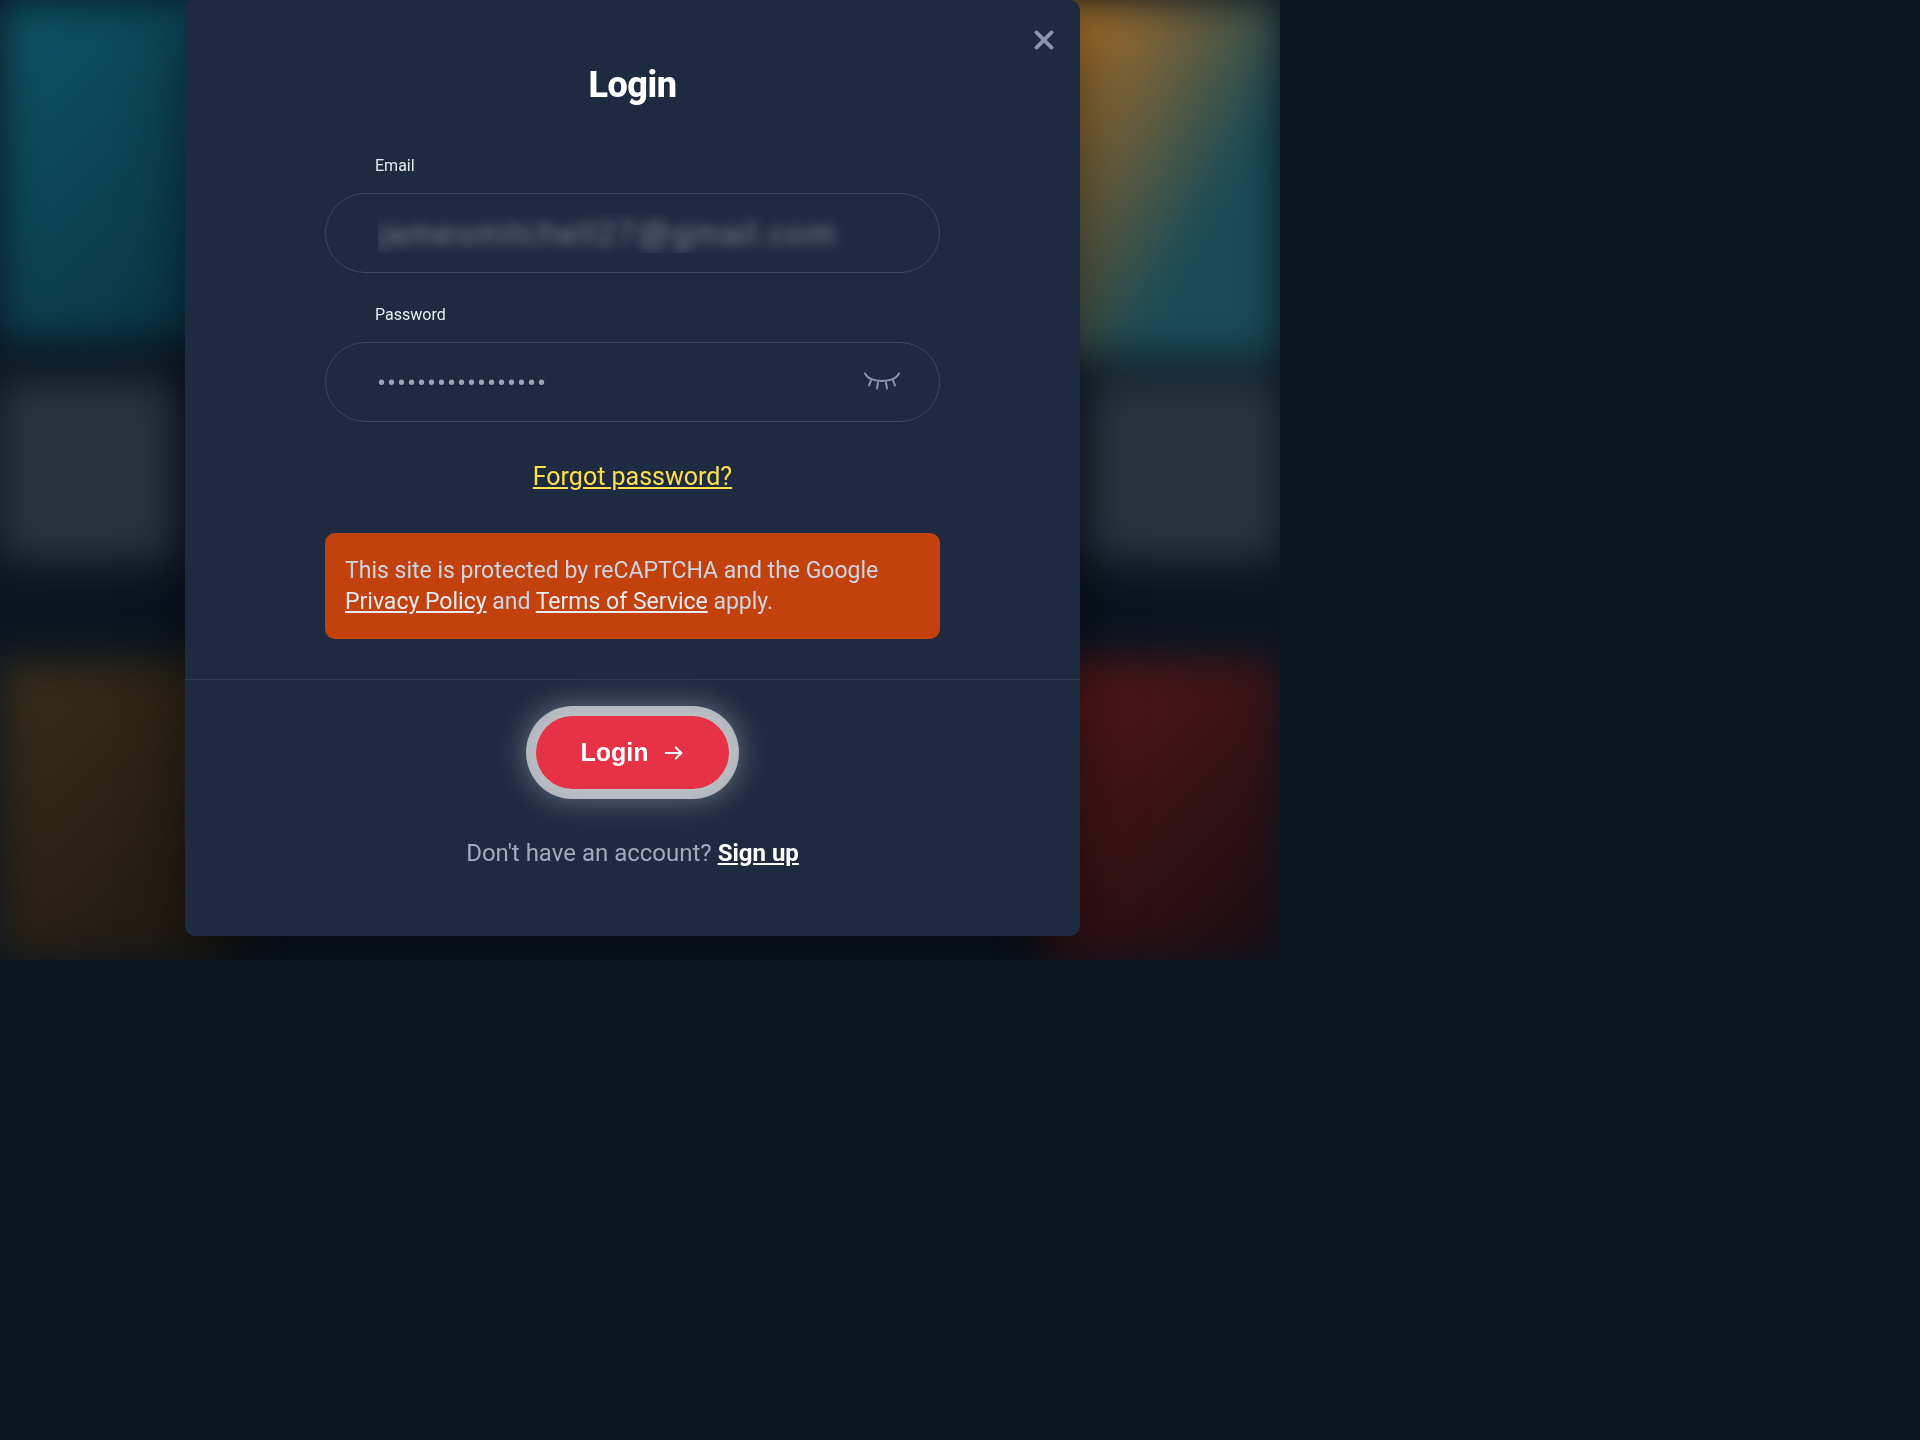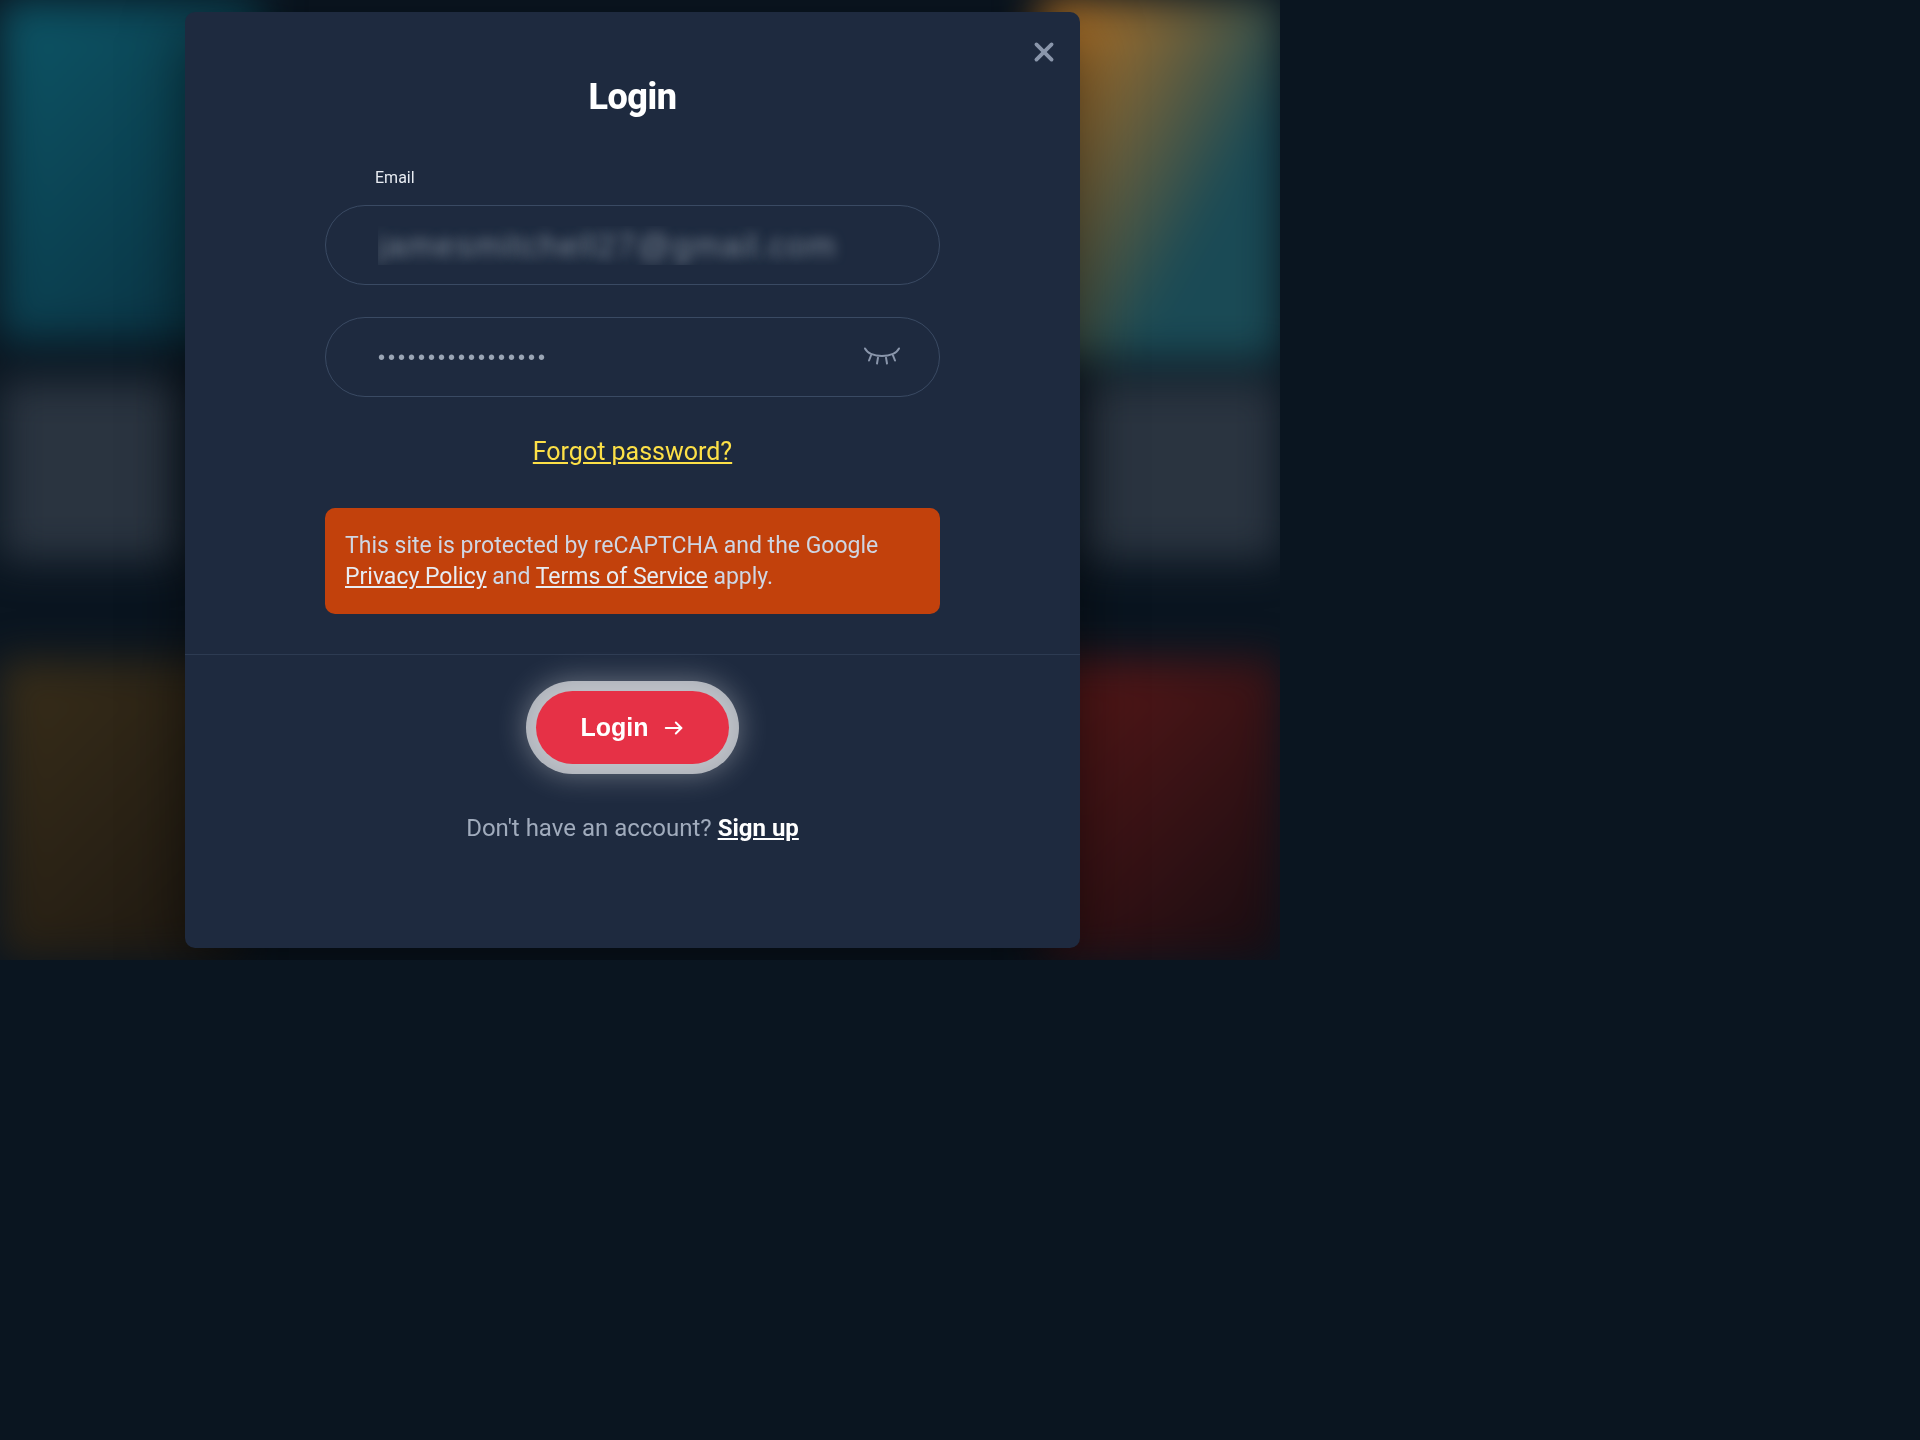--- a/index.html
+++ b/index.html
@@ -32,21 +32,21 @@
     .bt1 { left: -40px; top: -40px; width: 300px; height: 380px; background: linear-gradient(135deg, #0d5a6b, #0a3040); }
     .bt2 { right: -60px; top: -40px; width: 300px; height: 400px; background: linear-gradient(120deg, #d47a1a, #1a4a55 60%); }
     .bt3 { left: -20px; top: 380px; width: 200px; height: 180px; background: #2a3440; }
     .bt4 { right: -20px; top: 380px; width: 220px; height: 180px; background: #2a3440; }
     .bt5 { left: -40px; bottom: -60px; width: 280px; height: 360px; background: linear-gradient(135deg, #3a2f1a, #1a1510); }
     .bt6 { right: -40px; bottom: -60px; width: 280px; height: 360px; background: linear-gradient(135deg, #5a1818, #0a0a10); }
     
     .modal {
       position: absolute;
       left: 185px;
-      top: 12px;
+      top: 0;
       width: 895px;
       height: 936px;
       background: #1e2a3f;
       border-radius: 10px;
       box-shadow: 0 20px 60px rgba(0,0,0,0.5);
       display: flex;
       flex-direction: column;
     }
     
     .close-btn {
@@ -225,20 +225,21 @@
   <div class="form-body">
 
     <div class="field-group">
       <label class="field-label">Email</label>
       <div class="input-wrap">
         <input type="text" class="text-input email-input" value="jamesmitchell27@gmail.com" style="">
       </div>
     </div>
 
     <div class="field-group">
+      <label class="field-label">Password</label>
       <div class="input-wrap">
         <input type="text" class="text-input password-input" value="•••••••••••••••••" style="">
         <button class="eye-btn">
           <svg width="40" height="34" viewBox="0 0 40 34" fill="none" stroke="currentColor" stroke-width="2" stroke-linecap="round">
             <path d="M3 10 C 8 20, 32 20, 37 10"></path>
             <line x1="9" y1="17" x2="7" y2="22"></line>
             <line x1="16" y1="19.2" x2="15" y2="25"></line>
             <line x1="24" y1="19.2" x2="25" y2="25"></line>
             <line x1="31" y1="17" x2="33" y2="22"></line>
           </svg>

